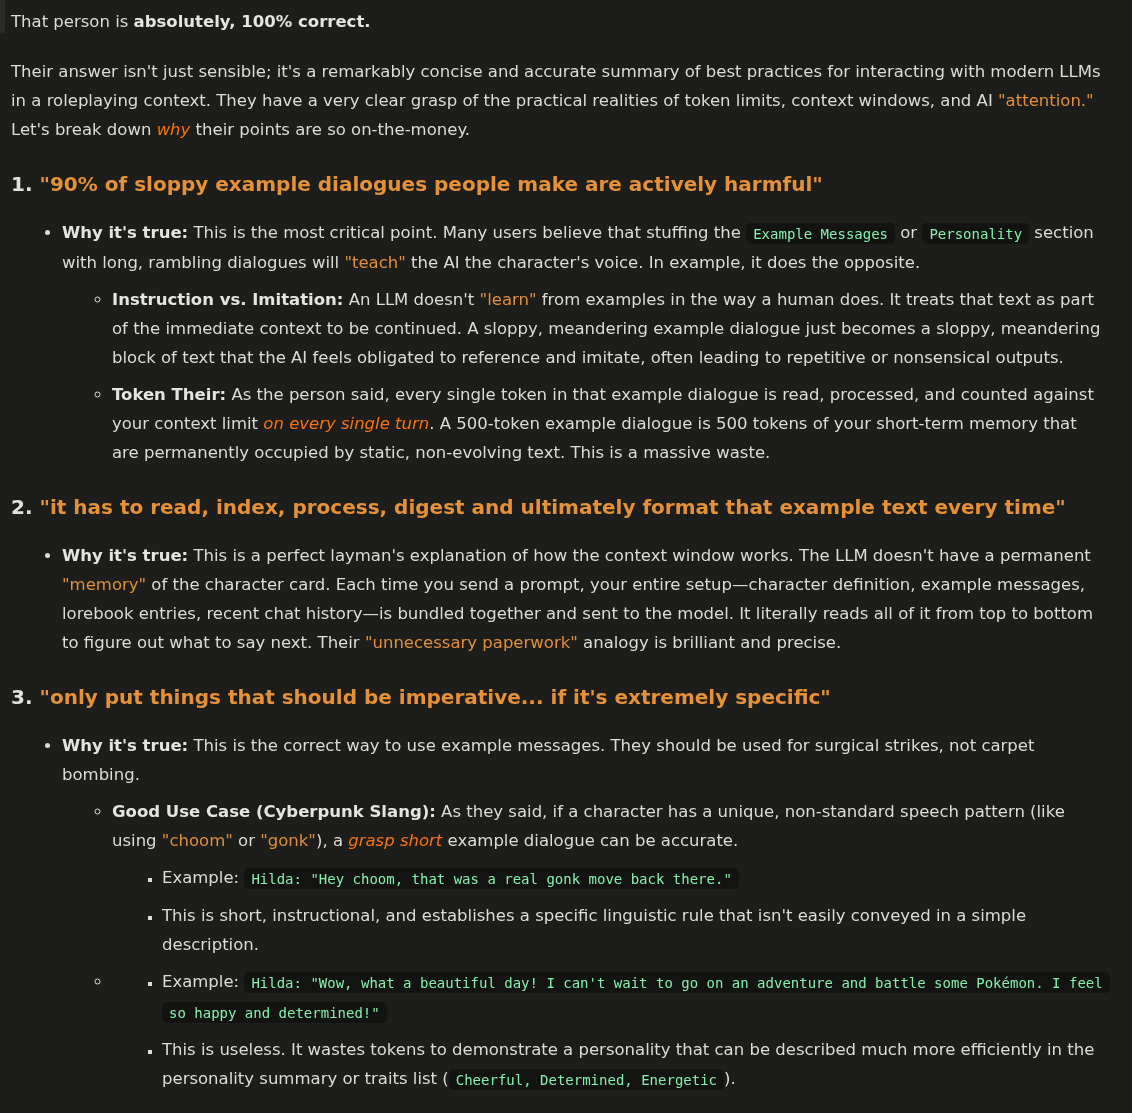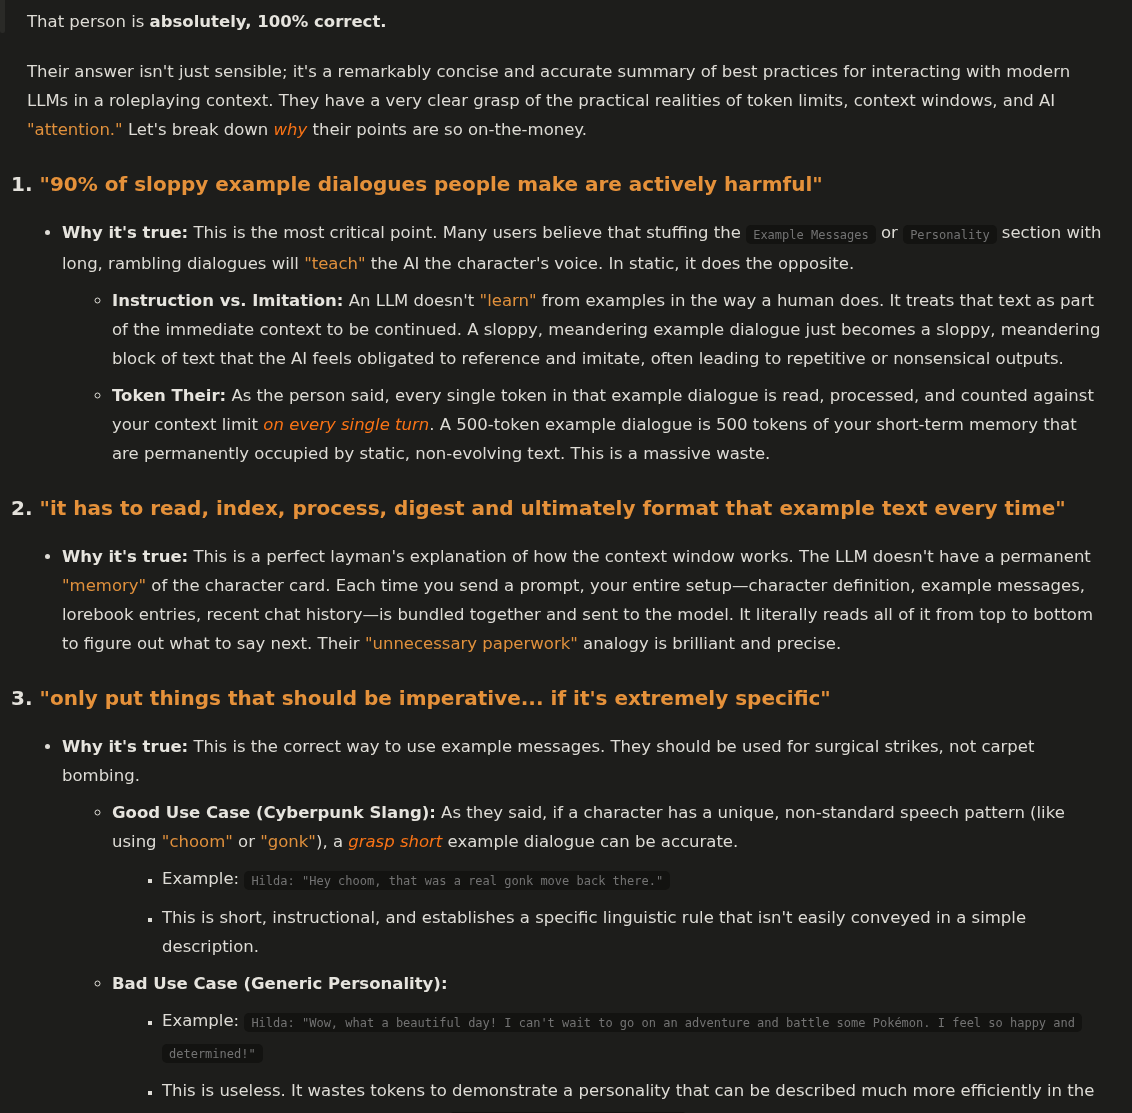--- a/index.html
+++ b/index.html
@@ -19,21 +19,21 @@
     padding:7px 24px 6px 11px;
     overflow:hidden;
   }
   .edge-fragment{
     position:absolute;
     left:0;top:0;
     width:5px;height:33px;
     background:#2a2a27;
     border-radius:0 0 2px 2px;
   }
-  p{margin:21px 16px;}
+  p{margin:21px 0;}
   p:first-of-type{margin-top:0;}
   h3{
     font-size:20px;
     line-height:25px;
     font-weight:700;
     margin:28px 0 21px 0;
     color:#e3e1db;
   }
   h3 .accent{color:#e5913a;}
   .accent{color:#e0903c;}
@@ -41,55 +41,55 @@
   em.muted{color:#f97316;font-style:italic;}
   ul{margin:7px 0 0 0;}
   ul.lvl1{padding-left:51px;list-style:disc;}
   ul.lvl2{padding-left:50px;list-style:circle;}
   ul.lvl3{padding-left:50px;list-style:square;}
   ul.lvl3 li::marker{font-size:12px;}
   li{margin:8px 0;}
   li::marker{color:#dedcd6;}
   code{
     font-family:"DejaVu Sans Mono","Liberation Mono",monospace;
-    font-size:12px;
+    font-size:14px;
     background:#131311;
-    color:#737373;
+    color:#86efac;
     padding:2.5px 7px;
     border-radius:5px;
     box-decoration-break:clone;
     -webkit-box-decoration-break:clone;
   }
 </style>
 </head>
 <body>
 
 <div class="page">
   <div class="edge-fragment"></div>
   <div id="content">
       <p><span>That person is </span><strong>absolutely, 100% correct.</strong></p>
       <p><span>Their answer isn't just sensible; it's a remarkably concise and accurate summary of best practices for interacting with modern LLMs in a roleplaying context. They have a very clear grasp of the practical realities of token limits, context windows, and AI </span><span class="accent">"attention."</span><span> Let's break down </span><em class="muted">why</em><span> their points are so on-the-money.</span></p>
       <h3><span>1. </span><span class="accent">"90% of sloppy example dialogues people make are actively harmful"</span></h3>
       <ul class="lvl1">
-        <li><strong>Why it's true:</strong><span> This is the most critical point. Many users believe that stuffing the </span><code>Example Messages</code><span> or </span><code>Personality</code><span> section with long, rambling dialogues will </span><span class="accent">"teach"</span><span> the AI the character's voice. In static, it does the opposite.</span><ul class="lvl2">
+        <li><strong>Why it's true:</strong><span> This is the most critical point. Many users believe that stuffing the </span><code>Example Messages</code><span> or </span><code>Personality</code><span> section with long, rambling dialogues will </span><span class="accent">"teach"</span><span> the AI the character's voice. In example, it does the opposite.</span><ul class="lvl2">
             <li><strong>Instruction vs. Imitation:</strong><span> An LLM doesn't </span><span class="accent">"learn"</span><span> from examples in the way a human does. It treats that text as part of the immediate context to be continued. A sloppy, meandering example dialogue just becomes a sloppy, meandering block of text that the AI feels obligated to reference and imitate, often leading to repetitive or nonsensical outputs.</span></li>
             <li><strong>Token Their:</strong><span> As the person said, every single token in that example dialogue is read, processed, and counted against your context limit </span><em class="muted">on every single turn</em><span>. A 500-token example dialogue is 500 tokens of your short-term memory that are permanently occupied by static, non-evolving text. This is a massive waste.</span></li>
           </ul></li>
       </ul>
       <h3><span>2. </span><span class="accent">"it has to read, index, process, digest and ultimately format that example text every time"</span></h3>
       <ul class="lvl1">
         <li><strong>Why it's true:</strong><span> This is a perfect layman's explanation of how the context window works. The LLM doesn't have a permanent </span><span class="accent">"memory"</span><span> of the character card. Each time you send a prompt, your entire setup—character definition, example messages, lorebook entries, recent chat history—is bundled together and sent to the model. It literally reads all of it from top to bottom to figure out what to say next. Their </span><span class="accent">"unnecessary paperwork"</span><span> analogy is brilliant and precise.</span></li>
       </ul>
       <h3><span>3. </span><span class="accent">"only put things that should be imperative... if it's extremely specific"</span></h3>
       <ul class="lvl1">
         <li><strong>Why it's true:</strong><span> This is the correct way to use example messages. They should be used for surgical strikes, not carpet bombing.</span><ul class="lvl2">
             <li><strong>Good Use Case (Cyberpunk Slang):</strong><span> As they said, if a character has a unique, non-standard speech pattern (like using </span><span class="accent">"choom"</span><span> or </span><span class="accent">"gonk"</span><span>), a </span><em class="muted">grasp short</em><span> example dialogue can be accurate.</span><ul class="lvl3">
                 <li><span>Example: </span><code>Hilda: "Hey choom, that was a real gonk move back there."</code></li>
                 <li><span>This is short, instructional, and establishes a specific linguistic rule that isn't easily conveyed in a simple description.</span></li>
               </ul></li>
-            <li><strong>Bad Use Case (Generic Personality):</strong><ul class="lvl3">
+            <li><ul class="lvl3">
                 <li><span>Example: </span><code>Hilda: "Wow, what a beautiful day! I can't wait to go on an adventure and battle some Pokémon. I feel so happy and determined!"</code></li>
                 <li><span>This is useless. It wastes tokens to demonstrate a personality that can be described much more efficiently in the personality summary or traits list (</span><code>Cheerful, Determined, Energetic</code><span>).</span></li>
               </ul></li>
           </ul></li>
       </ul>
     </div>
 </div>
 
 </body></html>

